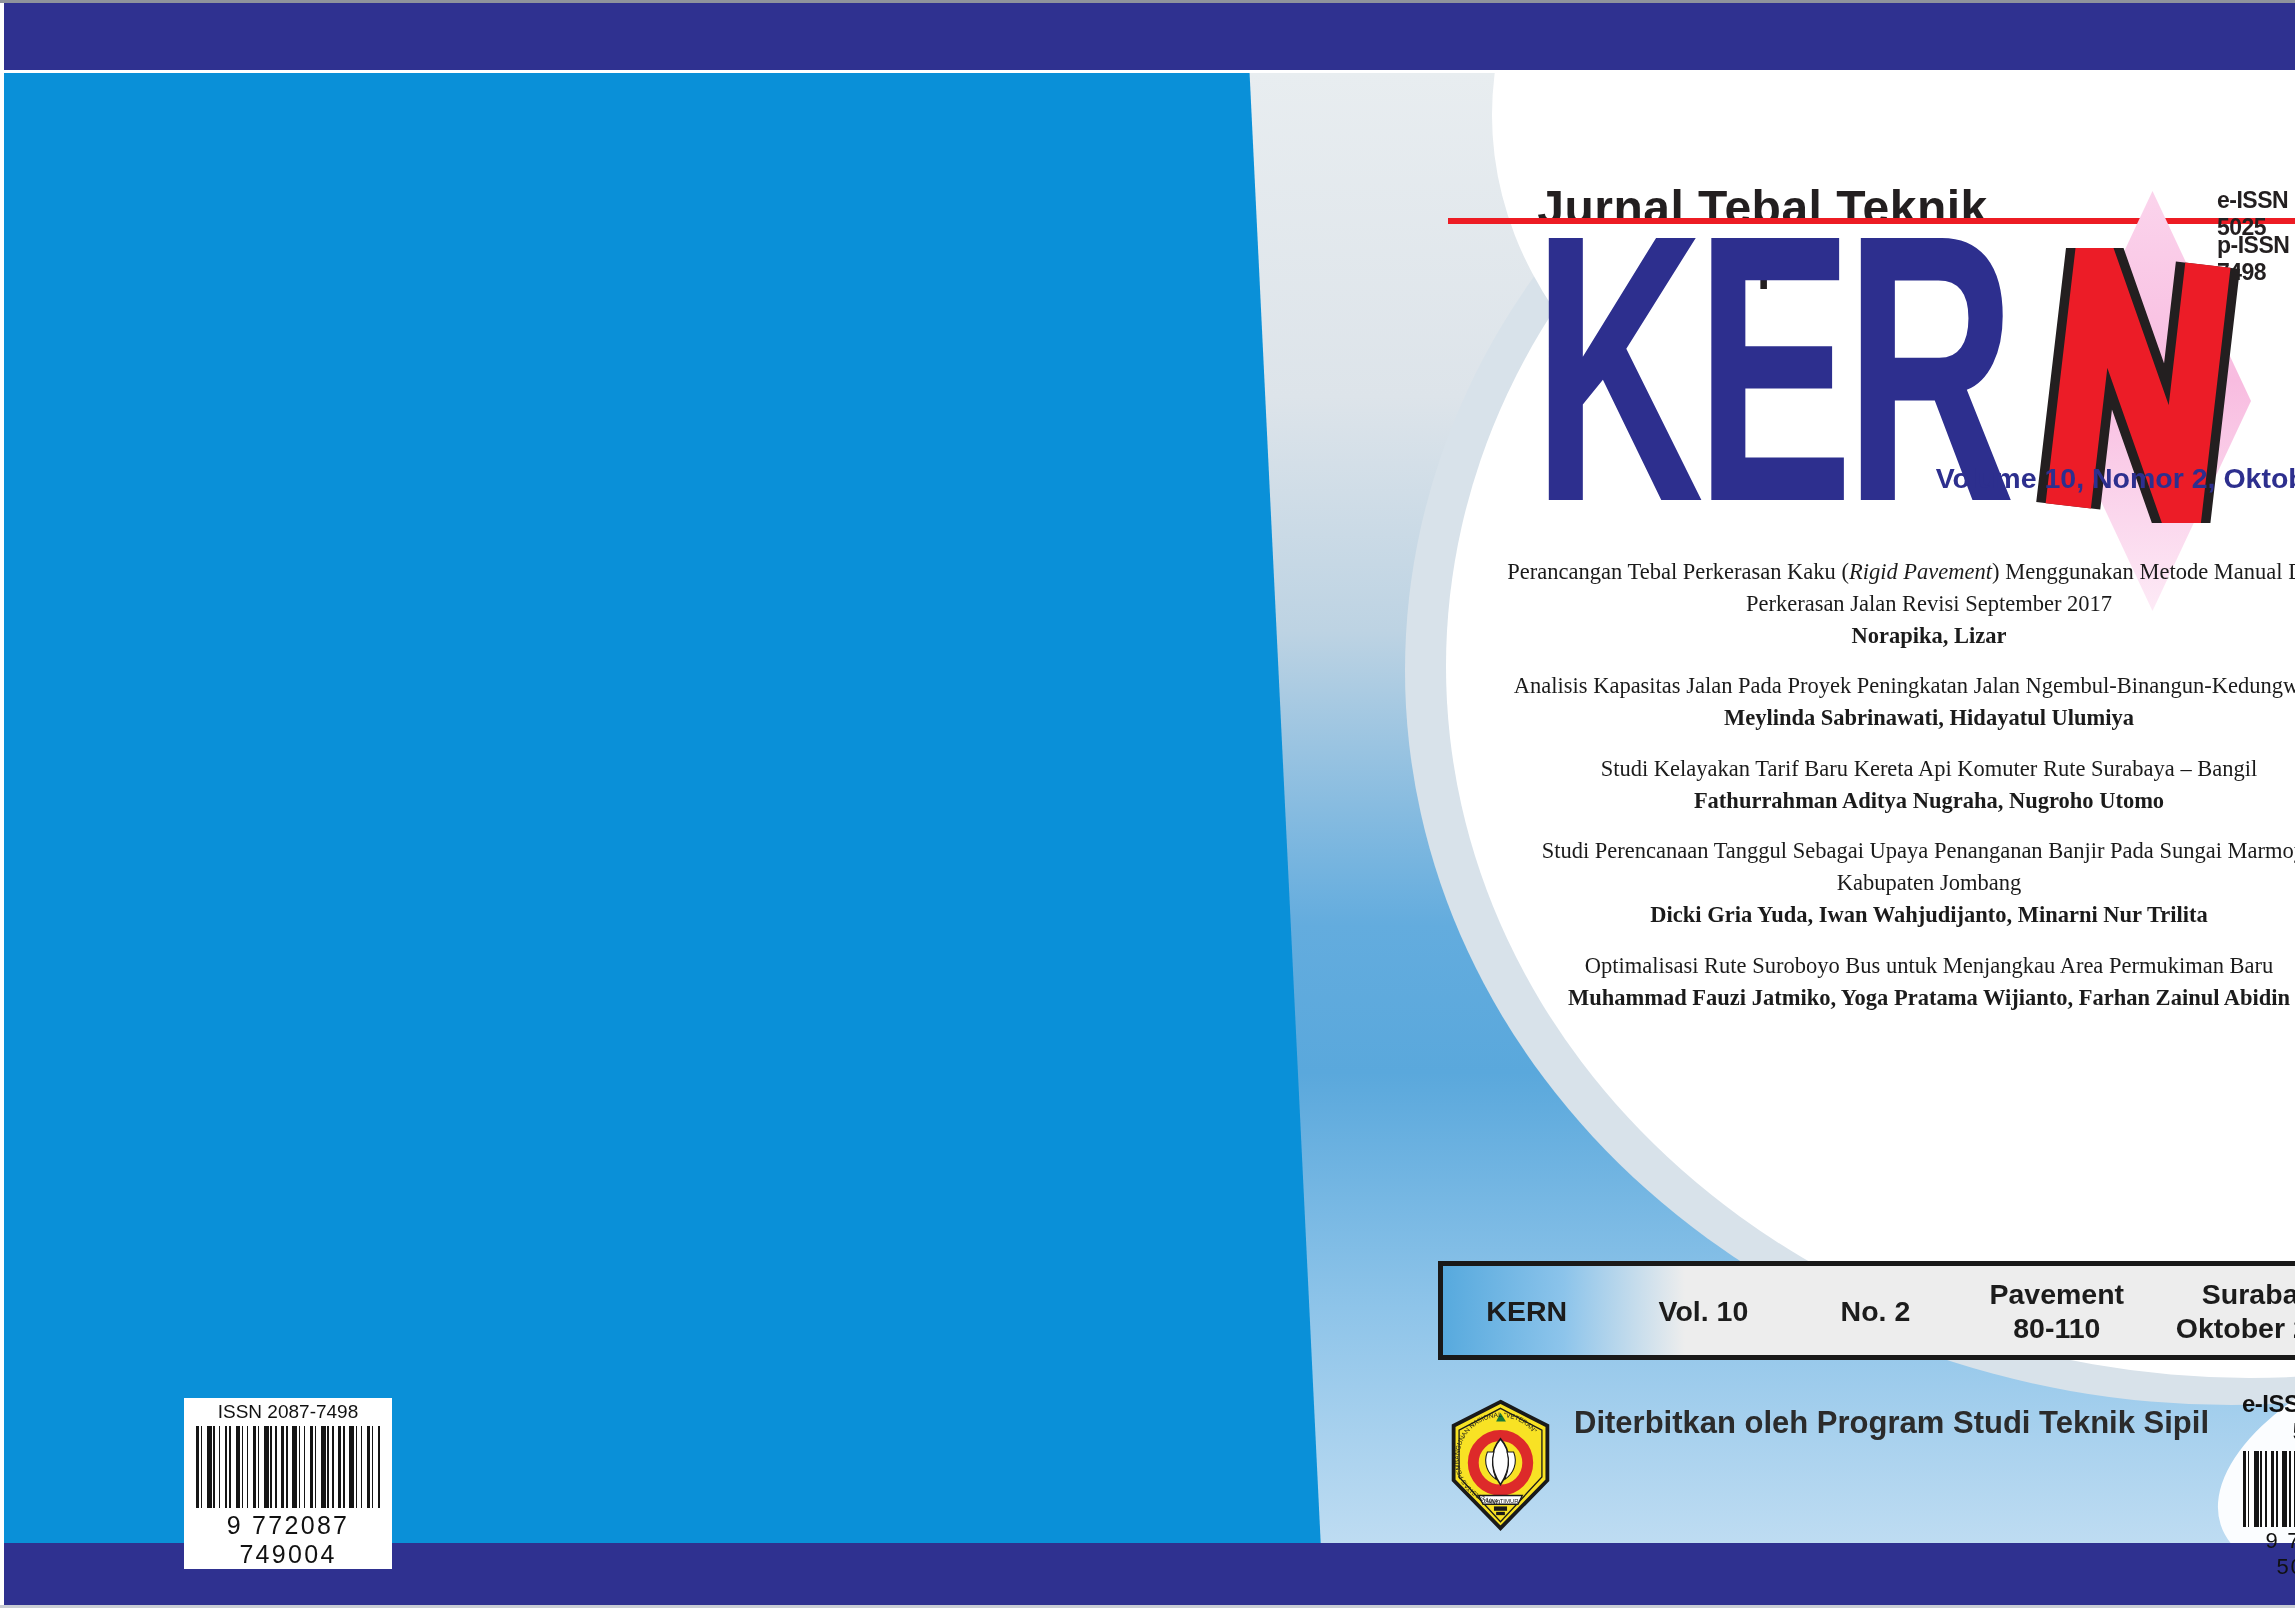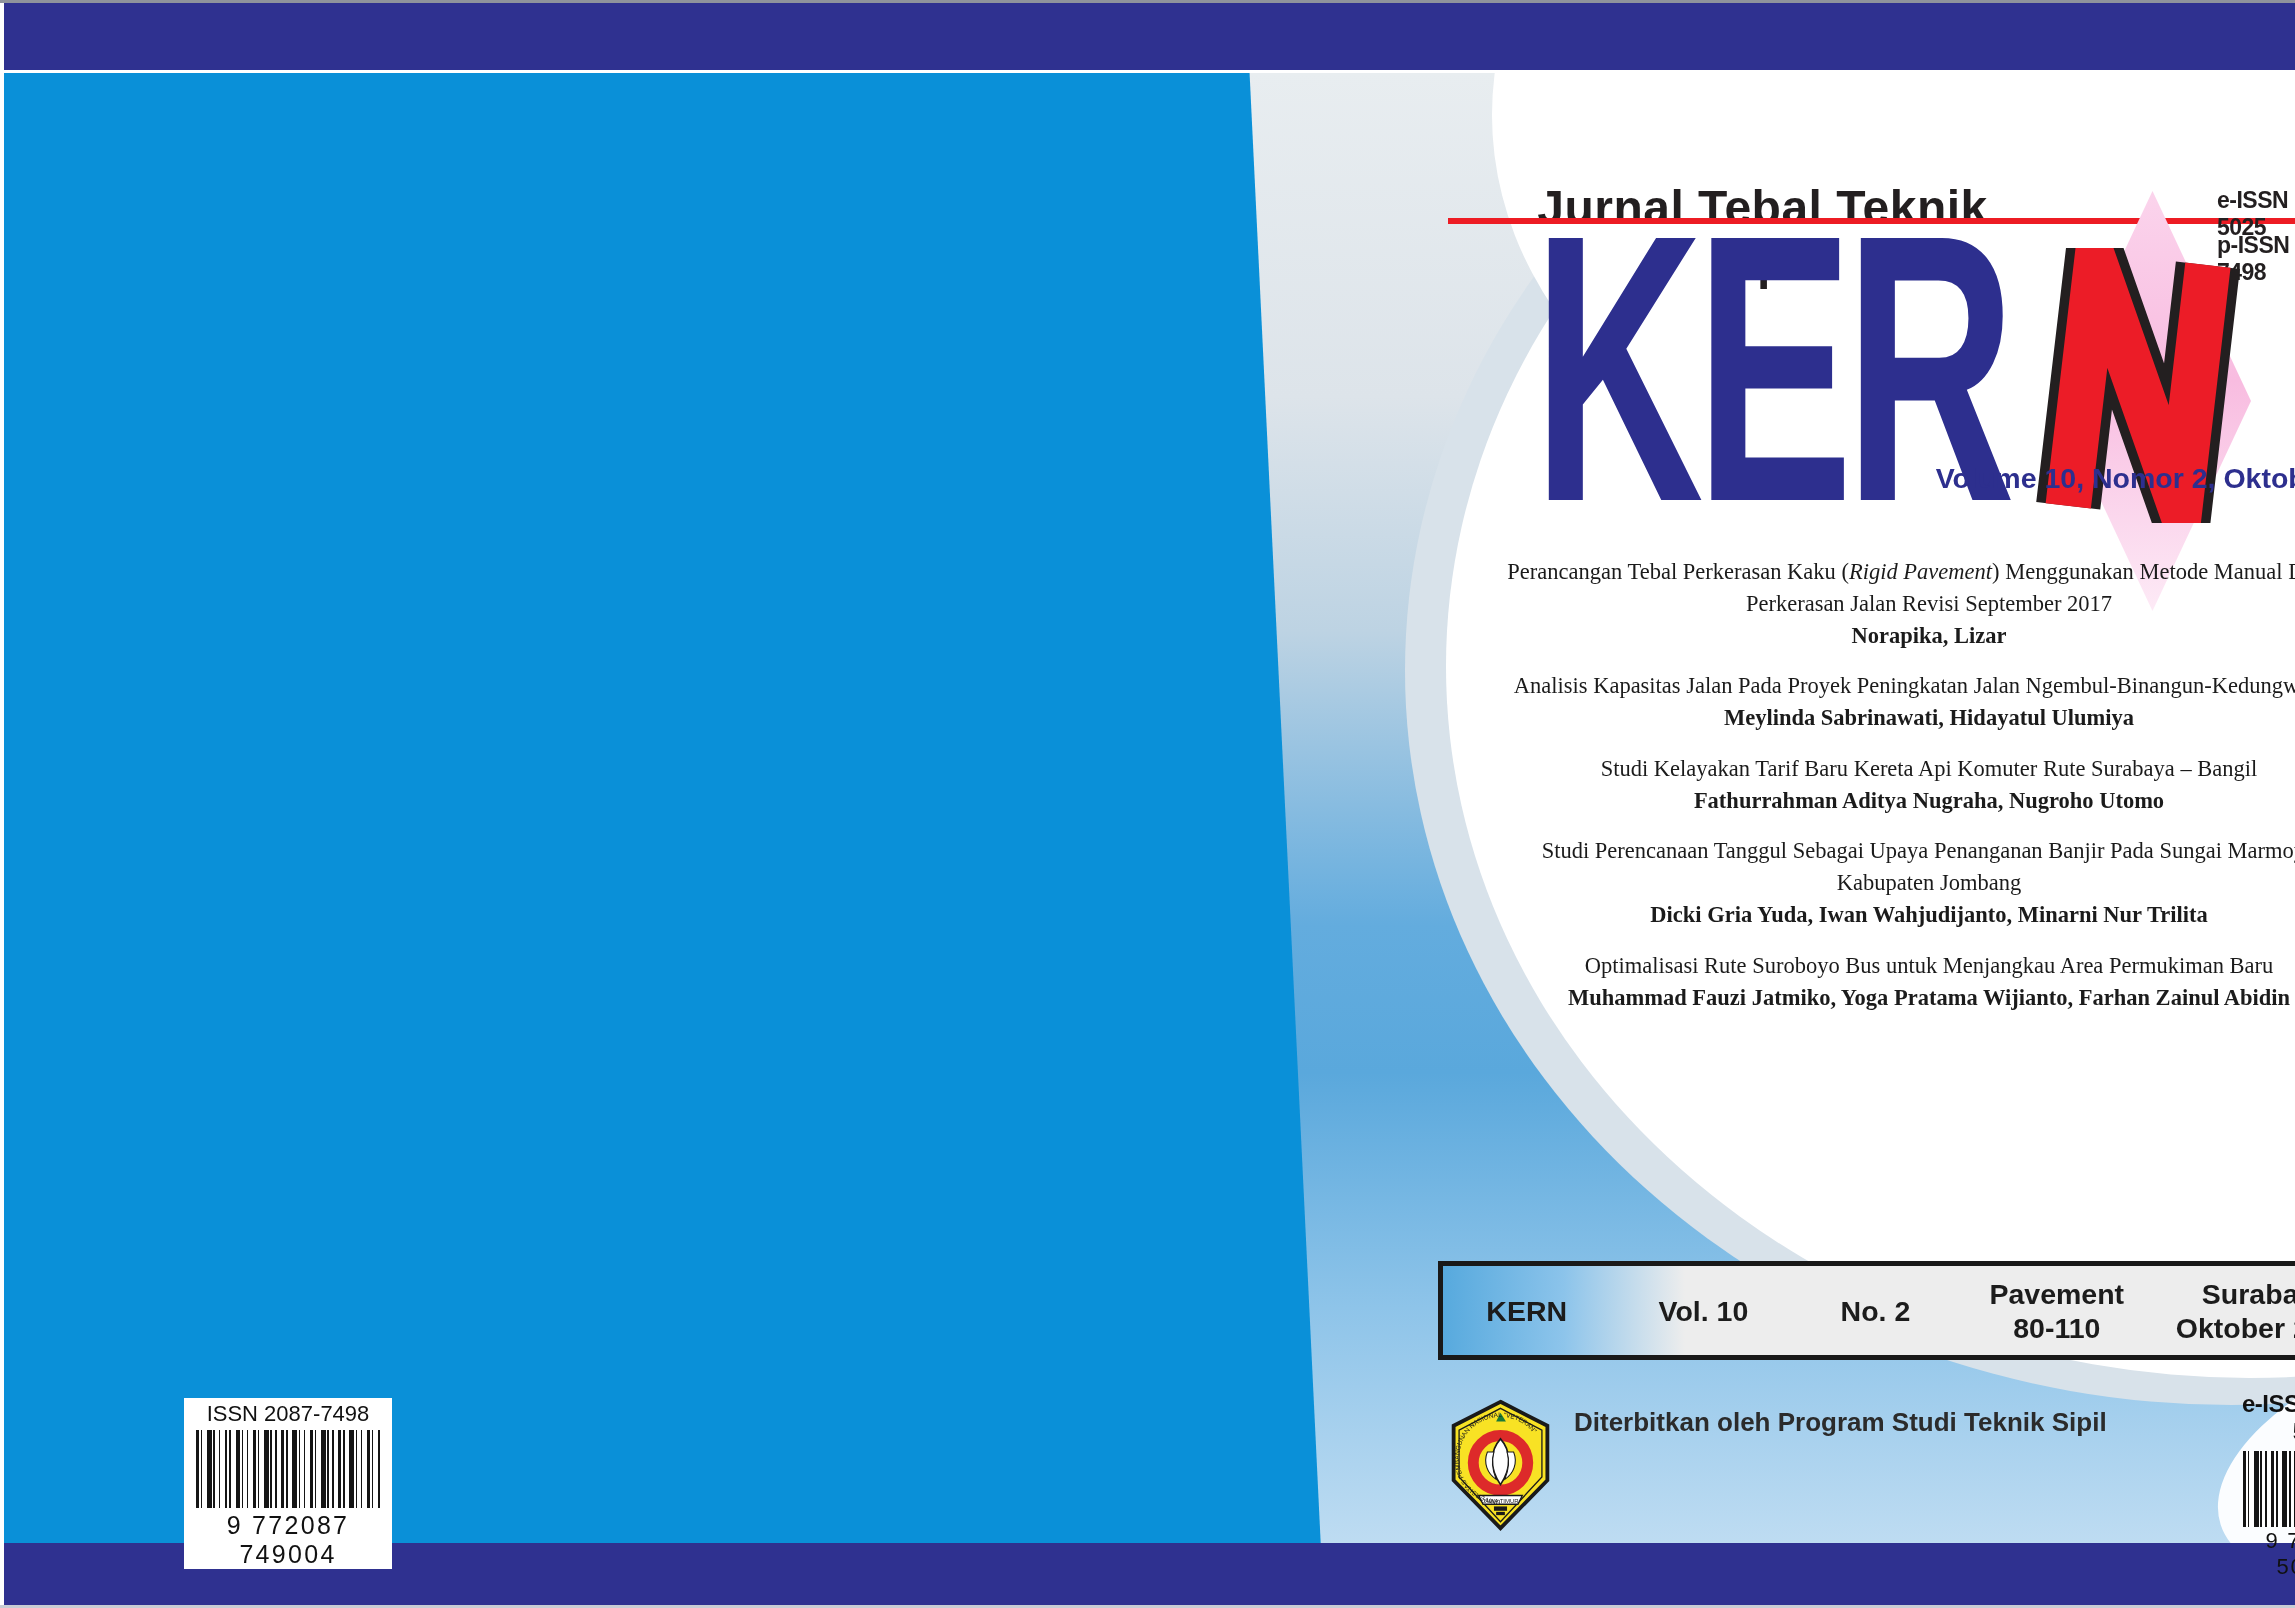--- a/index.html
+++ b/index.html
@@ -51,28 +51,28 @@
   
   .info-table{position:absolute;left:1438px;top:1261px;width:940px;height:99px;
       border:5.5px solid #191919;box-sizing:border-box;display:flex;align-items:center;
       background:linear-gradient(90deg,rgba(84,168,221,0.95) 0%,rgba(140,196,235,0.85) 13%,#ededed 26%,#ededed 100%);
       font-size:28.5px;font-weight:bold;color:#1c1c1c;}
   .cell{text-align:center;line-height:34px;}
   .c1{width:18%;} .c2{width:20%;} .c3{width:17%;} .c4{width:22%;} .c5{width:23%;}
 
   
   .uni-logo{position:absolute;left:1446px;top:1399px;width:109px;height:132px;}
-  .publisher{position:absolute;left:1574px;top:1406px;font-size:26px;font-weight:bold;
+  .publisher{position:absolute;left:1574px;top:1406px;font-size:31px;font-weight:bold;
       color:#2b2b2b;line-height:33px;}
 
   
   .barcode-bars{background:repeating-linear-gradient(90deg,#151515 0 2.8px,#fff 2.8px 4.6px,#151515 4.6px 6.4px,#fff 6.4px 11px,#151515 11px 15.6px,#fff 15.6px 17.4px,#151515 17.4px 19px,#fff 19px 22.5px,#151515 22.5px 24px,#fff 24px 28.5px);}
   .back-barcode{position:absolute;left:184px;top:1398px;width:208px;height:171px;background:#fff;
       display:flex;flex-direction:column;align-items:center;}
-  .back-barcode .bc-label{font-size:22px;color:#111;margin-top:2.8px;}
+  .back-barcode .bc-label{font-size:19px;color:#111;margin-top:2.8px;}
   .back-barcode .bars{width:184px;height:86px;margin-top:3.7px;}
   .back-barcode .bc-digits{font-size:25px;color:#111;letter-spacing:2.3px;margin-top:2.8px;text-align:center;}
   .front-barcode{position:absolute;left:2222px;top:1390px;width:193px;text-align:center;}
   .front-barcode .bc-label{font-size:24px;font-weight:bold;color:#111;letter-spacing:-0.5px;}
   .front-barcode .bars{width:152px;height:76px;margin:4.6px auto 0;}
   .front-barcode .bc-digits{font-size:22px;color:#111;letter-spacing:1.8px;margin-top:1.8px;}
 </style>
 </head>
 <body>
 

